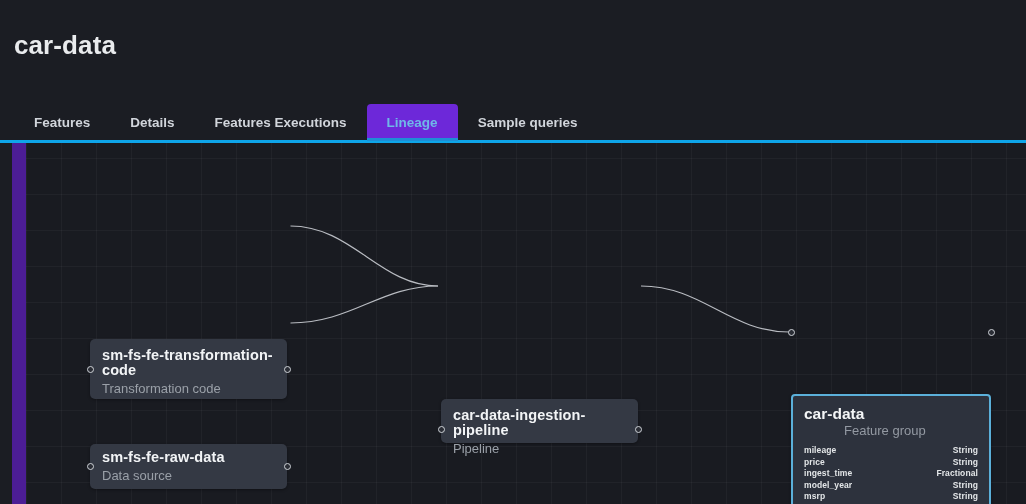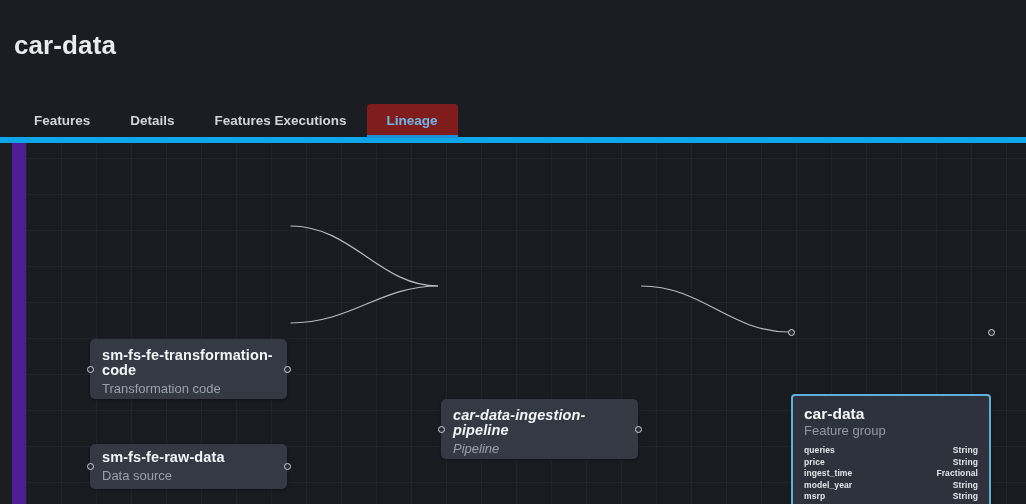--- a/index.html
+++ b/index.html
@@ -39,36 +39,36 @@
   .tabs {
     position: absolute;
     left: 0;
     top: 104px;
     width: 1026px;
     height: 39px;
     display: flex;
     align-items: stretch;
     padding-left: 14px;
     box-sizing: border-box;
-    border-bottom: 6px solid #0ea5e9;
+    border-bottom: 3px solid #0ea5e9;
   }
   .tab {
     position: relative;
     display: flex;
     align-items: center;
     padding: 0 20px;
     font-size: 13.5px;
     font-weight: 700;
     color: #d1d5db;
     cursor: pointer;
     white-space: nowrap;
   }
   .tab.active {
     color: #6fb8e8;
-    background: #7f1d1d;
+    background: #6d28d9;
     border-top-left-radius: 4px;
     border-top-right-radius: 4px;
   }
   .tab.active::after {
     content: "";
     position: absolute;
     left: 0; right: 0; bottom: -1px;
     height: 3px;
     background: #1d8fd6;
   }
@@ -133,23 +133,22 @@
     width: 197px; height: 60px;
     padding: 9px 12px 0 12px;
   }
   #node-raw-data {
     left: 78px; top: 301px;
     width: 197px; height: 45px;
     padding: 6px 12px 8px 12px;
   }
   #node-pipeline {
     left: 429px; top: 256px;
-    width: 197px; height: 60px;
+    width: 197px; height: 44px;
     padding: 9px 12px 16px 12px;
-    font-style: italic;
   }
 
   
   #node-feature-group {
     left: 779px; top: 251px;
     width: 200px; height: 162px;
     background: #2d323d;
     border: 2px solid #5bb0da;
     border-radius: 4px;
     padding: 9px 11px 0 11px;
@@ -158,20 +157,21 @@
     font-size: 15.5px;
     font-weight: 700;
     color: #f4f6f7;
     line-height: 18px;
   }
   #node-feature-group .fg-sub {
     font-size: 13px;
     color: #9399a2;
     line-height: 16px;
     margin-bottom: 6px;
+    margin-left: 40px;
   }
   .feature-row {
     display: flex;
     justify-content: space-between;
     font-size: 8.5px;
     font-weight: 700;
     color: #e3e6e8;
     line-height: 11.6px;
     letter-spacing: .1px;
   }
@@ -194,20 +194,21 @@
 
   <div class="page-header">
     <div class="page-title">car-data</div>
   </div>
 
   <div class="tabs">
     <div class="tab">Features</div>
     <div class="tab">Details</div>
     <div class="tab">Features Executions</div>
     <div class="tab active">Lineage</div>
+    <div class="tab">Sample queries</div>
   </div>
 
   <div class="canvas">
     <div class="grid"></div>
 
     <svg class="edges" viewBox="0 0 1026 361" xmlns="http://www.w3.org/2000/svg">
 
       <path d="M 278.5 83 C 340 83, 368 143, 426 143" fill="none" stroke="#b9bcc2" stroke-width="1.15"></path>
 
       <path d="M 278.5 180 C 340 180, 368 143, 426 143" fill="none" stroke="#b9bcc2" stroke-width="1.15"></path>
@@ -234,21 +235,21 @@
       <div class="n-sub">Pipeline</div>
     </div>
     <div class="port" style="left:425.5px; top:282.5px;"></div>
     <div class="port" style="left:622.5px; top:282.5px;"></div>
 
     <div class="node" id="node-feature-group">
       <div class="fg-title">car-data</div>
       <div class="fg-sub">Feature group</div>
       <div>
         <div class="feature-row">
-          <span class="f-name">queries</span>
+          <span class="f-name">mileage</span>
           <span class="f-type">String</span>
         </div>
         <div class="feature-row">
           <span class="f-name">price</span>
           <span class="f-type">String</span>
         </div>
         <div class="feature-row">
           <span class="f-name">ingest_time</span>
           <span class="f-type">Fractional</span>
         </div>

